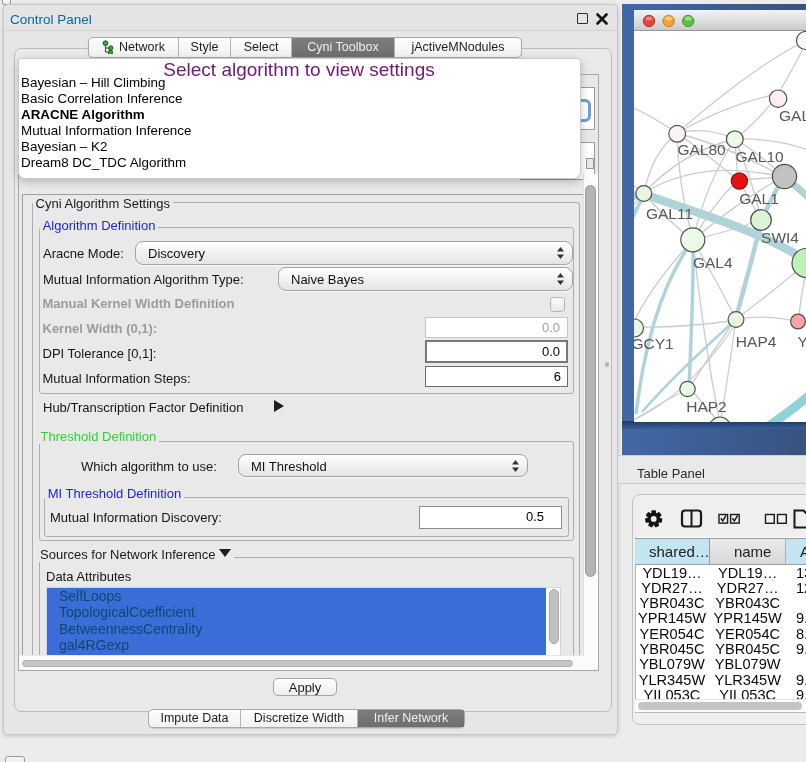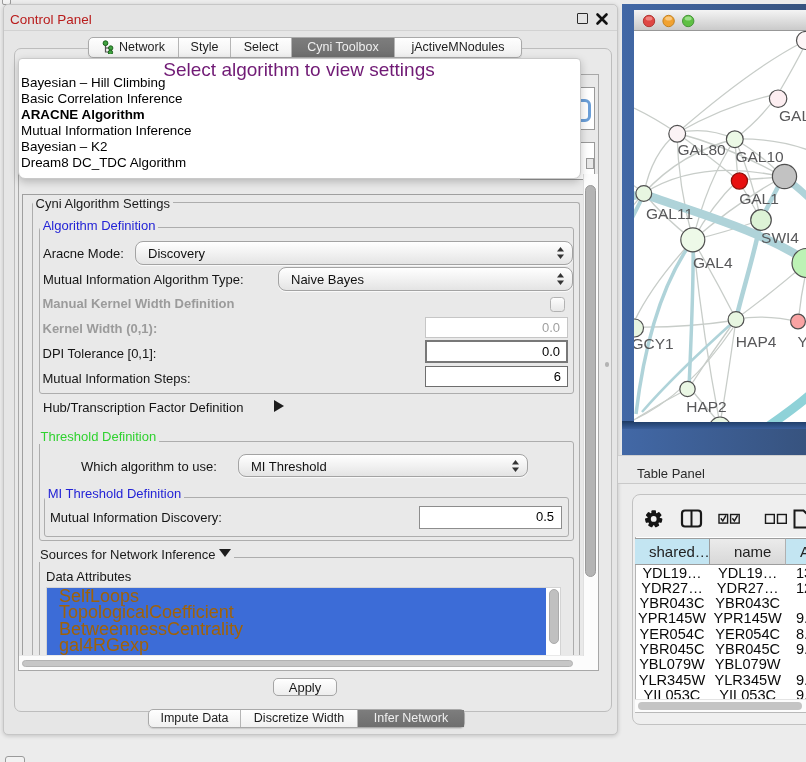--- a/index.html
+++ b/index.html
@@ -17,21 +17,21 @@
 .seg .s{font-size:12.5px;color:#1c1c1c;text-align:center;line-height:19px;border-right:1px solid #b5b5b5;white-space:nowrap}
 .seg .s:last-child{border-right:none}
 .seg .sel{background:linear-gradient(#7d7d7d,#6e6e6e);color:#efefef}
 </style></head><body>
 
 <div class="a" style="left:2px;top:-4px;width:9px;height:9px;border:1px solid #9a9a9a;border-radius:2px;background:#f4f4f4"></div>
 
 <div class="a" style="left:3px;top:4px;width:615px;height:731px;background:#e6e6e6;border:1px solid #c6c6c6;border-radius:5px;box-shadow:0 1px 4px rgba(0,0,0,.18)"></div>
 
 <div class="a" style="left:4px;top:5px;width:613px;height:26px;background:#e4e4e4;border-bottom:1px solid #d2d2d2;border-radius:5px 5px 0 0"></div>
-<div class="a" style="left:10px;top:12px;font-size:13.5px;color:#b91c1c">Control Panel</div>
+<div class="a" style="left:10px;top:12px;font-size:13.5px;color:#0369a1">Control Panel</div>
 <div class="a" style="left:577px;top:13px;width:11px;height:11px;border:1.5px solid #2b2b2b;border-radius:1px"></div>
 <svg class="a" style="left:595px;top:12px" width="14" height="14" viewBox="0 0 14 14">
     <path d="M2.5 2.5 L11.5 11.5 M11.5 2.5 L2.5 11.5" stroke="#111" stroke-width="2.6" stroke-linecap="round"></path>
   </svg>
 
 <div class="a" style="left:14px;top:48px;width:598px;height:664px;background:#e9e9e9;border:1px solid #bdbdbd;border-radius:7px"></div>
 
 <div class="seg" style="left:88px;top:37px;height:21px">
   <div class="s" style="width:90px"><span style="display:inline-block;vertical-align:-3px;margin-right:4px"><svg width="13" height="14" viewBox="0 0 13 14">
           <path d="M3.5 4 V12 H8" stroke="#555" stroke-width="1.2" fill="none"></path>
@@ -107,29 +107,29 @@
     <span class="tx">MI Threshold</span>
     <svg width="9" height="14" viewBox="0 0 9 14">
       <path d="M4.5 1 L8 5.4 H1 Z" fill="#333"></path>
       <path d="M4.5 13 L1 8.6 H8 Z" fill="#333"></path>
     </svg>
   </div>
 
 <div class="grp" style="left:43.5px;top:497px;width:525.5px;height:40px"></div>
 <div class="gtitle" style="left:44.7px;top:486px;color:#2323d6">MI Threshold Definition</div>
 <div class="lbl b" style="left:50px;top:509.5px">Mutual Information Discovery:</div>
-<div class="fld" style="left:419px;top:506px;width:143px;height:23px;border:1.5px solid #8d8d8d;line-height:20px;padding-right:7px;color:#000">0.5</div>
+<div class="fld" style="left:419px;top:506px;width:143px;height:23px;border:1.5px solid #8d8d8d;line-height:20px;padding-right:17px;color:#000">0.5</div>
 
 <div class="grp" style="left:38.5px;top:557px;width:535px;height:98px;border-bottom:none;border-radius:3px 3px 0 0"></div>
 <div class="gtitle" style="left:37px;top:546.5px;color:#1a1a1a">Sources for Network Inference <span style="display:inline-block;vertical-align:2px;width:0;height:0;border-top:8px solid #1d1d1d;border-left:6.5px solid transparent;border-right:6.5px solid transparent"></span></div>
 <div class="lbl b" style="left:46px;top:569px">Data Attributes</div>
 
 <div class="a" style="left:45.5px;top:586.5px;width:515px;height:68.5px;background:#fff;border:1px solid #d4d4d4;border-bottom:none"></div>
 <div class="a" style="left:46.5px;top:587.5px;width:499.5px;height:67px;background:#3c6cd7"></div>
-<div class="a" style="left:59px;top:587.5px;font-size:18px;color:#a16207;line-height:16.5px">SelfLoops<br>TopologicalCoefficient<br>BetweennessCentrality<br>gal4RGexp</div>
+<div class="a" style="left:59px;top:587.5px;font-size:14px;color:#0c4a6e;line-height:16.5px">SelfLoops<br>TopologicalCoefficient<br>BetweennessCentrality<br>gal4RGexp</div>
 <div class="a" style="left:549px;top:589px;width:9.5px;height:55px;background:#c0c0c0;border:1px solid #ababab;border-radius:5px"></div>
 
 <div class="a" style="left:273px;top:678px;width:64px;height:18px;background:linear-gradient(#ffffff,#ededed);border:1px solid #a5a5a5;border-radius:5px;font-size:13px;color:#1a1a1a;text-align:center;line-height:17px">Apply</div>
 
 <div class="seg" style="left:148px;top:709px;height:19px">
   <div class="s" style="width:92px;line-height:17px">Impute Data</div>
   <div class="s" style="width:117px;line-height:17px">Discretize Width</div>
   <div class="s sel" style="width:106px;line-height:17px">Infer Network</div>
 </div>
 

